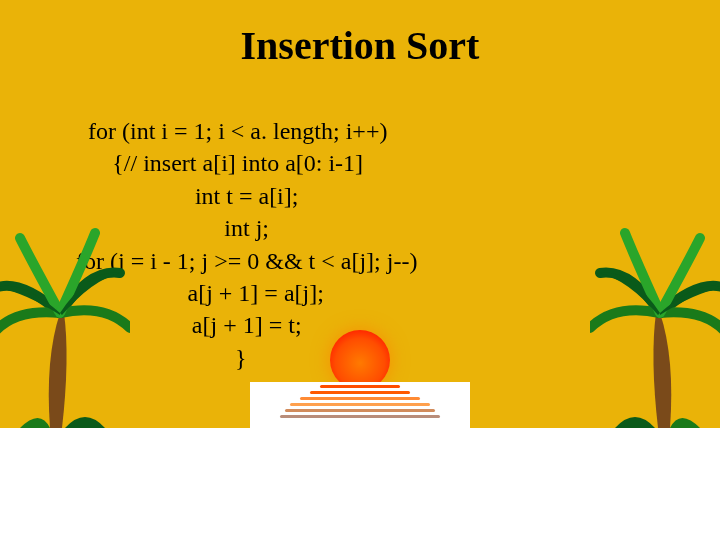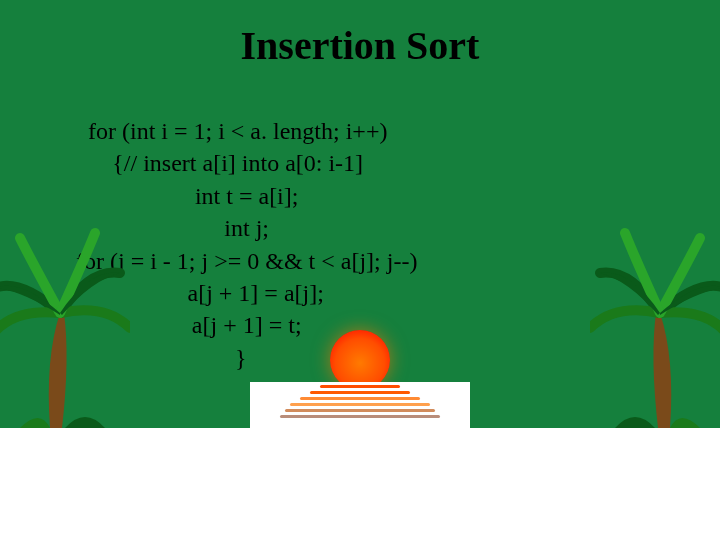--- a/index.html
+++ b/index.html
@@ -1,21 +1,21 @@
 <!DOCTYPE html>
 <html><head>
 <meta charset="utf-8">
 <style>
   * { margin: 0; padding: 0; box-sizing: border-box; }
   html, body { width: 720px; height: 540px; overflow: hidden; background: #fff; font-family: "Times New Roman", Times, serif; }
   .slide {
     position: relative;
     width: 720px;
     height: 428px;
-    background: #15803d;
+    background: #eab308;
   }
   .title {
     position: absolute;
     top: 22px;
     left: 0;
     width: 720px;
     text-align: center;
     font-size: 40px;
     color: #000;
   }

